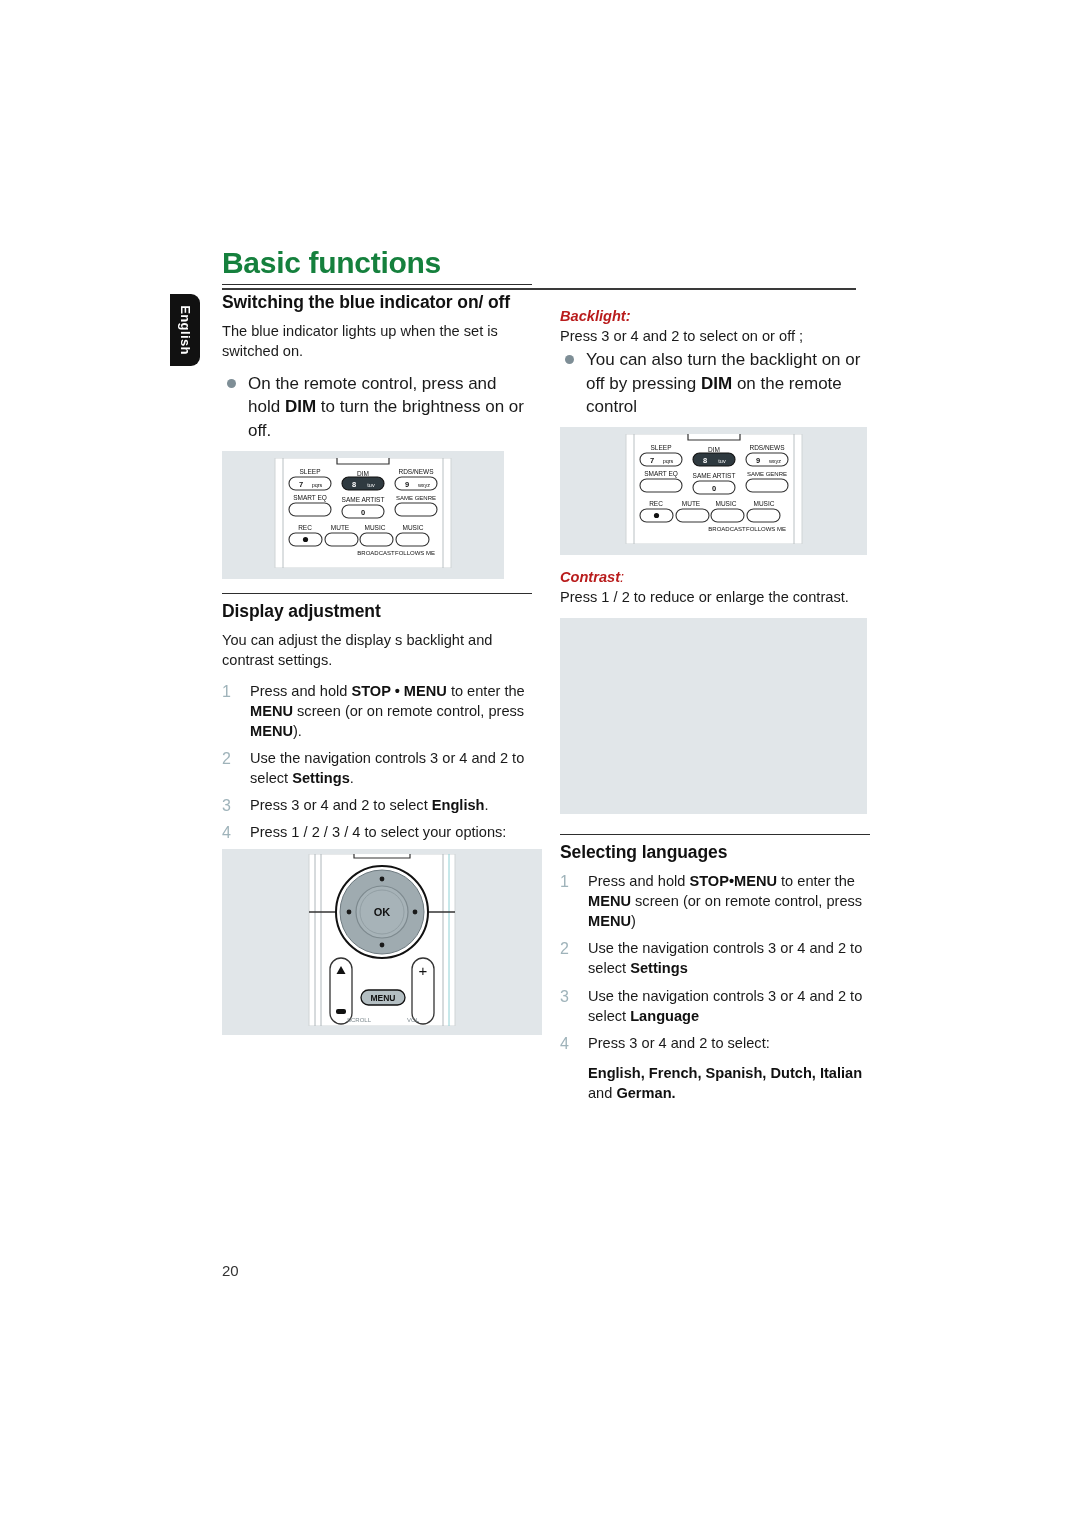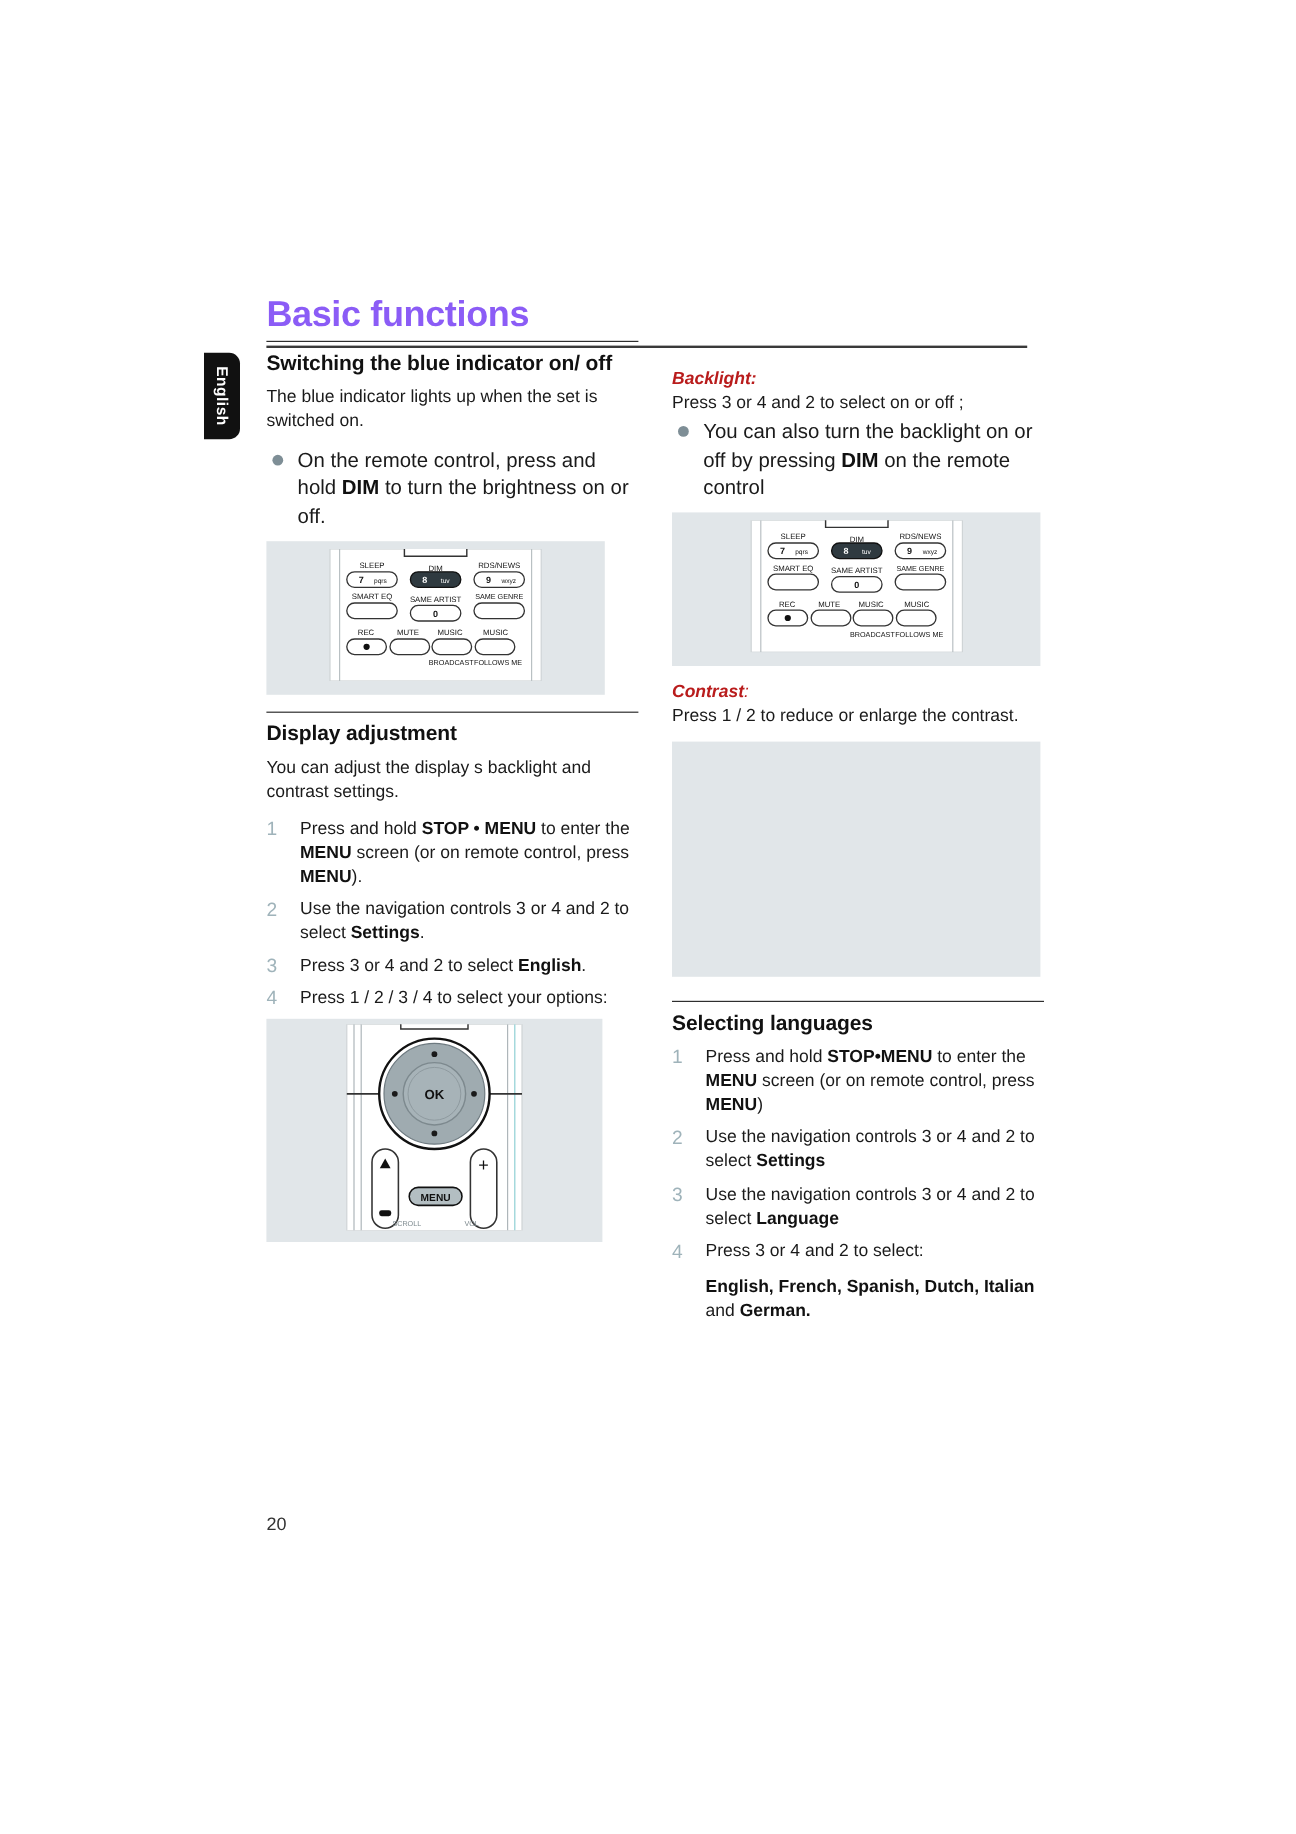--- a/index.html
+++ b/index.html
@@ -24,21 +24,21 @@
   }
 
   
   .page-title {
     position: absolute;
     left: 222px;
     top: 246px;
     font-size: 30px;
     font-weight: bold;
     letter-spacing: -0.3px;
-    color: #8b5cf6;
+    color: #15803d;
   }
   .title-rule {
     position: absolute;
     left: 222px;
     top: 288px;
     width: 634px;
     height: 0;
     border-top: 2px solid #3a3a3a;
   }
 
@@ -141,21 +141,21 @@
 
   b, strong { font-weight: bold; color: #111; }
 
   
   .figbox {
     background: #e1e6e9;
     margin: 2px 0 14px 0;
     position: relative;
   }
   .fig-remote { width: 282px; height: 128px; }
-  .fig-nav    { width: 280px; height: 186px; }
+  .fig-nav    { width: 280px; height: 186px; padding-left: 40px; }
   .fig-blank  { width: 307px; height: 196px; background: #e1e6e9; margin: 6px 0 20px 0;}
 
   .remote-inner {
     position: absolute;
     left: 50%;
     top: 50%;
     transform: translate(-50%,-50%);
   }
 
   

